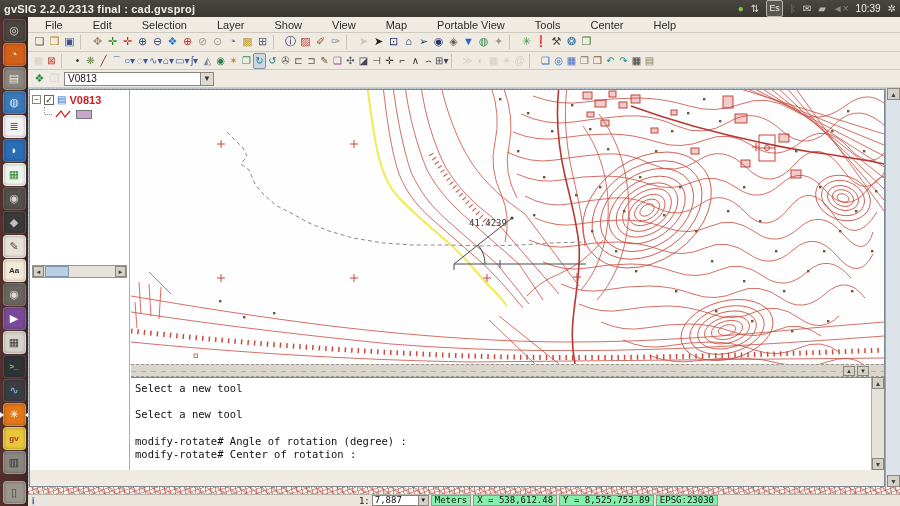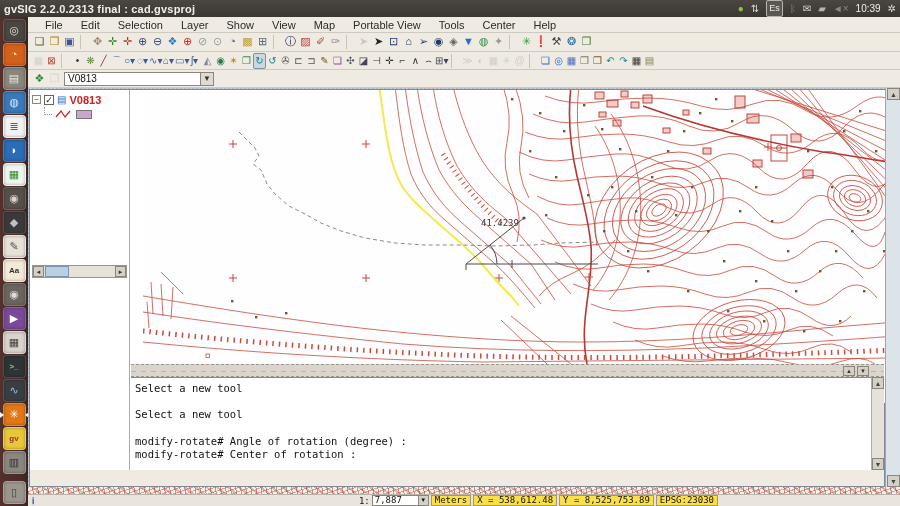--- a/index.html
+++ b/index.html
@@ -16,21 +16,21 @@
   
   .launcher{position:absolute;left:0;top:17px;width:28px;height:489px;background:linear-gradient(90deg,#55302c,#4a2a27 70%,#3e2320);display:flex;flex-direction:column;align-items:center;padding:2px 0;gap:1px;}
   .dock-item{position:relative;width:23px;height:23px;border-radius:4px;border:1px solid rgba(255,255,255,.12);display:flex;align-items:center;justify-content:center;font-size:11px;line-height:1;box-shadow:inset 0 0 3px rgba(0,0,0,.35);flex:0 0 auto;}
   .dock-item.small-label{font-size:8px;font-weight:bold;}
   .dock-item.bottom{margin-top:auto;}
   .dock-item.running::before{content:"";position:absolute;left:-4px;top:8px;border-top:3px solid transparent;border-bottom:3px solid transparent;border-left:4px solid #fff;}
   .dock-item.focused::after{content:"";position:absolute;right:-4px;top:8px;border-top:3px solid transparent;border-bottom:3px solid transparent;border-right:4px solid #fff;}
 
   
   .app{position:absolute;left:28px;top:17px;width:872px;height:489px;background:#e9e5dd;}
-  .menubar{height:16px;display:flex;align-items:center;gap:0;background:#efebe3;border-bottom:1px solid #cfcac0;font-size:11px;color:#2a2a2a;padding-left:8px;}
+  .menubar{height:16px;display:flex;align-items:center;gap:12px;background:#efebe3;border-bottom:1px solid #cfcac0;font-size:11px;color:#2a2a2a;padding-left:8px;}
   .menu-item{padding:1px 9px;cursor:default;}
   .tbrow{display:flex;align-items:center;background:#efebe3;border-bottom:1px solid #cfcac0;padding-left:4px;}
   .tbrow1{height:19px;}
   .tbrow2{height:18px;}
   .tbrow3{height:18px;}
   .tbi{width:15px;height:16px;line-height:15px;text-align:center;font-size:11px;flex:0 0 auto;cursor:default;}
   .tbrow2 .tbi{width:13px;font-size:10px;}
   .tbi.sep{width:7px;height:14px;border-left:1px solid #c8c3ba;margin:0 3px;color:transparent;overflow:hidden;}
   .tbi.disabled{opacity:.35;filter:grayscale(.8);}
   .tbi.pressed{background:#ccd8e0;border:1px solid #7e92a2;border-radius:2px;line-height:13px;}
@@ -61,21 +61,21 @@
   .layer-label{font-size:11px;font-weight:bold;color:#cc2020;}
   .tree-child{display:flex;align-items:center;gap:3px;padding-left:14px;height:16px;}
   .tree-elbow{width:8px;height:8px;border-left:1px dotted #999;border-bottom:1px dotted #999;margin-top:-6px;flex:0 0 auto;}
   .swatch{width:16px;height:9px;background:#c9a6ce;border:1px solid #777;flex:0 0 auto;}
   .toc-hscroll{position:absolute;left:2px;right:2px;top:175px;height:13px;background:#e6e2da;border:1px solid #9a968e;display:flex;align-items:center;}
   .hs-btn{width:11px;height:11px;background:#d4d0c8;border:1px solid #8a867e;font-size:7px;line-height:10px;text-align:center;color:#333;flex:0 0 auto;}
   .hs-thumb{width:24px;height:11px;background:#b9cfe2;border:1px solid #7a96b0;margin-left:1px;}
 
   
   .right-pane{position:absolute;left:101px;top:0;width:753px;height:380px;}
-  .map{position:absolute;left:12px;top:0;width:753px;height:313px;background:#fefefe;overflow:hidden;}
+  .map{position:absolute;left:0;top:0;width:753px;height:313px;background:#fefefe;overflow:hidden;}
   .angle-label{position:absolute;left:338px;top:128px;font-size:9px;color:#3a3a3a;font-family:"DejaVu Sans Mono",monospace;}
   .splitter{position:absolute;left:0;top:274px;width:753px;height:13px;background:#dad6ce;border-top:1px dashed #9a968e;border-bottom:1px dashed #9a968e;background-image:repeating-linear-gradient(90deg,#b8b4ac 0 5px,transparent 5px 10px);background-size:100% 1px;background-position:0 6px;background-repeat:no-repeat;}
   .split-btn{position:absolute;top:1px;width:12px;height:10px;background:#d4d0c8;border:1px solid #8a867e;font-size:6px;line-height:9px;text-align:center;color:#333;}
   .console{position:absolute;left:0;top:287px;width:753px;height:93px;background:#fff;border-top:1px solid #8a867e;font-family:"DejaVu Sans Mono",monospace;font-size:10.5px;color:#111;padding:4px 14px 0 4px;overflow:hidden;}
   .console-line{height:13.2px;white-space:pre;}
   .console-vscroll{position:absolute;right:0;top:287px;width:13px;height:93px;background:#e6e2da;border-left:1px solid #b0aca4;}
 
   
   .sliver{position:absolute;left:0;top:399px;width:872px;height:7px;
     background:repeating-linear-gradient(80deg,rgba(195,60,50,.55) 0 1px,transparent 1px 5px),
@@ -83,21 +83,21 @@
                repeating-linear-gradient(40deg,rgba(150,80,60,.35) 0 2px,transparent 2px 7px),#f6f1ea;}
 
   
   .statusbar{position:absolute;left:0;top:477px;width:872px;height:12px;background:#e9e5dd;border-top:1px solid #b8b4ac;display:flex;align-items:center;font-size:9.5px;padding:0 4px;color:#111;}
   .status-info-icon{color:#2244cc;font-weight:bold;font-size:9px;}
   .status-right{margin-left:auto;margin-right:178px;display:flex;align-items:center;gap:2px;}
   .scale-prefix{font-family:"DejaVu Sans Mono",monospace;font-size:9px;}
   .scale-combo{display:flex;height:11px;}
   .scale-field{width:46px;background:#fff;border:1px solid #8a867e;border-right:none;font-family:"DejaVu Sans Mono",monospace;font-size:9px;line-height:9px;padding:0 2px;}
   .scale-drop{width:11px;background:#d4d0c8;border:1px solid #8a867e;font-size:6px;line-height:9px;text-align:center;}
-  .status-box{height:11px;border:1px solid #9a968e;background:#fde047;font-family:"DejaVu Sans Mono",monospace;font-size:9px;line-height:9px;padding:0 3px;white-space:nowrap;}
+  .status-box{height:11px;border:1px solid #9a968e;background:#86efac;font-family:"DejaVu Sans Mono",monospace;font-size:9px;line-height:9px;padding:0 3px;white-space:nowrap;}
 </style>
 </head>
 <body>
 
 <div class="top-panel">
   <span class="app-title">gvSIG 2.2.0.2313 final : cad.gvsproj</span>
   <div class="indicators">
 
   <span class="ind" style="color: rgb(134, 196, 64);">●</span>
       <span class="ind" style="color: rgb(222, 218, 210);">⇅</span>

